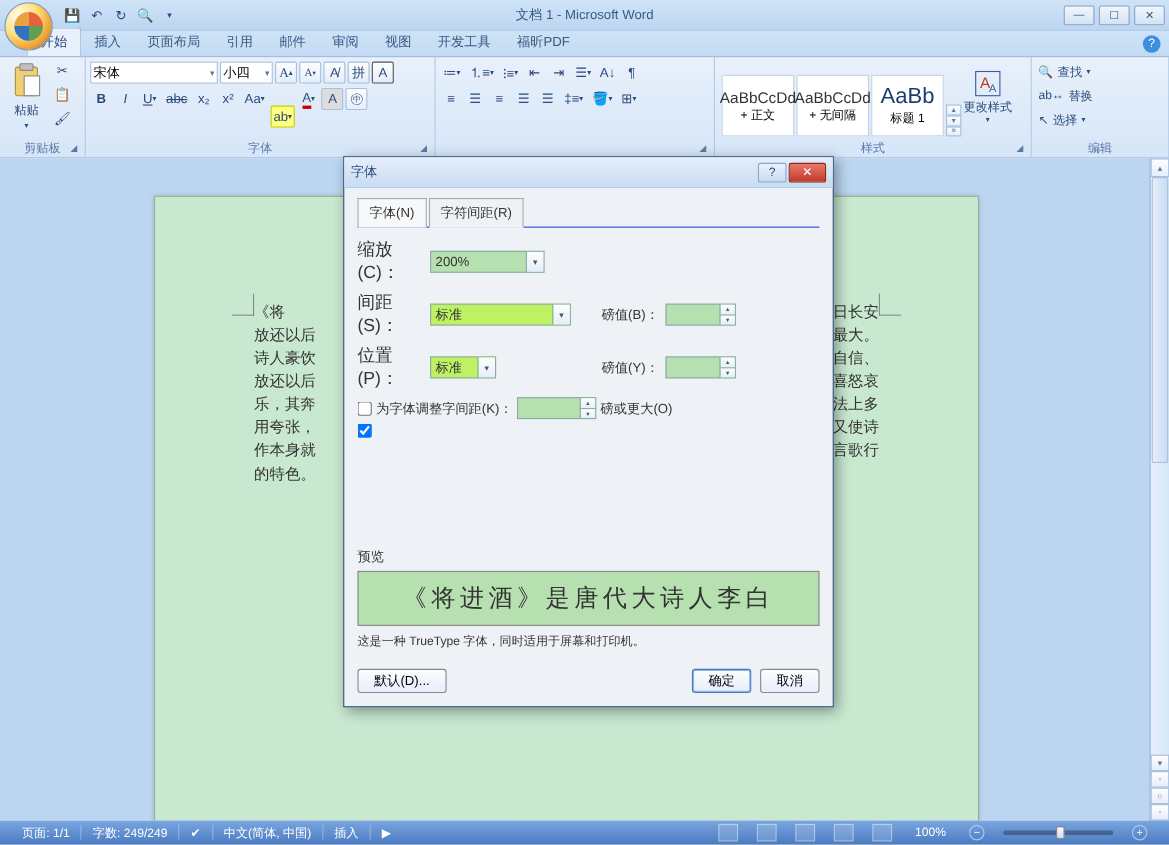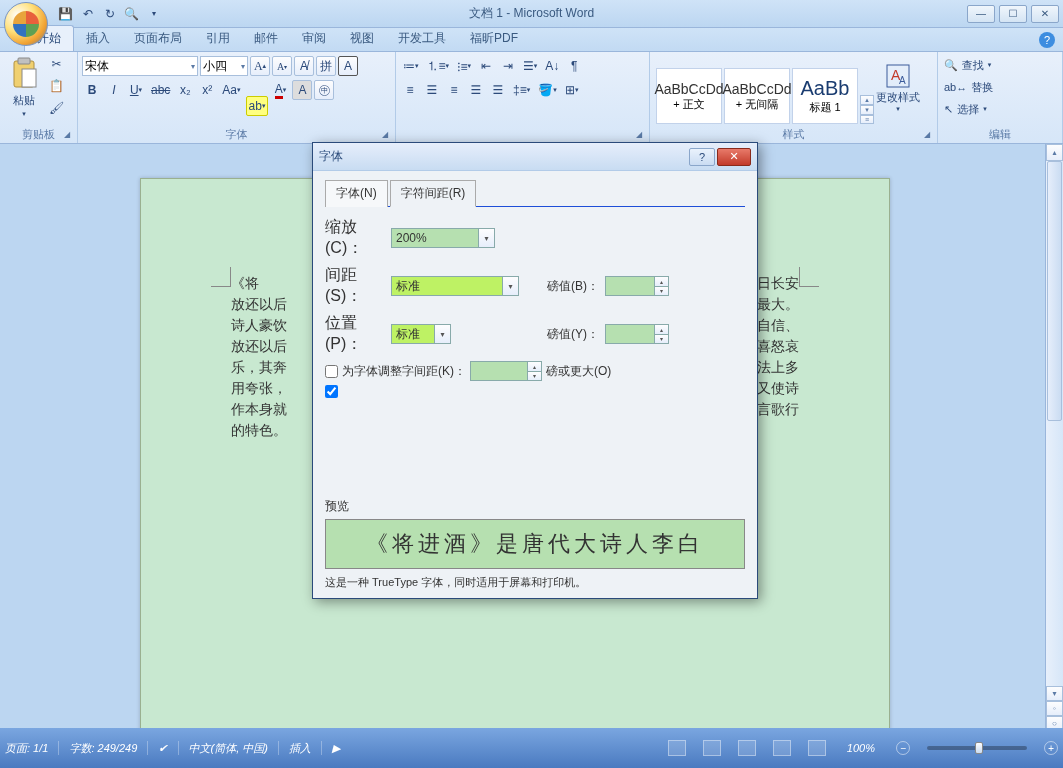--- a/index.html
+++ b/index.html
@@ -51,21 +51,21 @@
 .corner.tl { top: 88px; left: 70px; border-right: none; border-bottom: none; transform: rotate(180deg);}
 .corner.tr { top: 88px; right: 70px; border-left: none; border-bottom: none; transform: rotate(180deg);}
 .doc-text { font-size: 14px; color: #333; line-height: 1.5; font-family: SimSun, serif; }
 .vscroll { width: 18px; background: linear-gradient(90deg,#e8f0fb,#d6e6f8); border-left: 1px solid #9ab6db; position: relative; }
 .vscroll-btn { height: 17px; background: linear-gradient(#fdfdfe,#e6eefb); border: 1px solid #a8bfdc; font-size: 8px; display:flex;align-items:center;justify-content:center;color:#5a7aa6; }
 .vscroll-thumb { position: absolute; top: 17px; left: 1px; right: 1px; height: 260px; background: linear-gradient(90deg,#e6eefb,#cadcf2); border: 1px solid #a8bfdc; border-radius: 2px; }
 .vscroll-nav { position: absolute; bottom: 0; left: 0; right: 0; }
 .vscroll-nav .vscroll-btn { height: 15px; }
 
 
-.status-bar { position: absolute; bottom: 0; left: 0; right: 0; height: 40px; background: linear-gradient(#7aa6e0, #4a7ac0); display: flex; align-items: center; padding: 0 5px; gap: 10px; font-size: 11px; color: #fff; font-style: italic; }
+.status-bar { position: absolute; bottom: 0; left: 0; right: 0; height: 22px; background: linear-gradient(#7aa6e0, #4a7ac0); display: flex; align-items: center; padding: 0 20px; gap: 10px; font-size: 11px; color: #fff; }
 .status-sep { width: 1px; height: 14px; background: rgba(255,255,255,0.3); }
 .status-right { margin-left: auto; display: flex; align-items: center; gap: 17px; }
 .view-btn { width: 18px; height: 16px; border: 1px solid rgba(255,255,255,0.4); background: rgba(255,255,255,0.15); }
 .zoom-slider { width: 100px; height: 4px; background: rgba(0,0,0,0.3); position: relative; border-radius: 2px; }
 .zoom-thumb { position: absolute; left: 48px; top: -4px; width: 8px; height: 12px; background: linear-gradient(#fdfdfe,#cadcf2); border: 1px solid #888; border-radius: 2px; }
 .zoom-pm { width: 14px; height: 14px; border-radius: 50%; border: 1px solid rgba(255,255,255,0.5); display:flex;align-items:center;justify-content:center; font-size:10px; color:#fff; }
 
 
 .dialog { position: absolute; left: 312px; top: 142px; width: 446px; background: #eef2f6; border: 1px solid #2a4a7a; box-shadow: 3px 3px 12px rgba(0,0,0,0.4); z-index: 100; }
 .dlg-title { height: 28px; background: linear-gradient(#e6eefb,#c8dcf2); display: flex; align-items: center; padding: 0 6px; font-size: 12px; color: #2a4a7a; border-bottom: 1px solid #b2cbe8; }
@@ -402,20 +402,27 @@
     <div class="dlg-check">
       <input type="checkbox" checked="" style="">
     </div>
 
     <div class="dlg-preview-label">预览</div>
     <div class="dlg-preview">
       <span style="white-space:nowrap;">《将进酒》是唐代大诗人李白</span>
     </div>
     <div class="dlg-note">这是一种 TrueType 字体，同时适用于屏幕和打印机。</div>
   </div>
+  <div class="dlg-buttons">
+    <div class="dlg-btn">默认(D)...</div>
+    <div class="dlg-right-btns">
+      <div class="dlg-btn primary">确定</div>
+      <div class="dlg-btn">取消</div>
+    </div>
+  </div>
 </div>
 
 <div class="status-bar">
   <span>页面: 1/1</span>
   <div class="status-sep"></div>
   <span>字数: 249/249</span>
   <div class="status-sep"></div>
   <span>✔</span>
   <div class="status-sep"></div>
   <span>中文(简体, 中国)</span>

